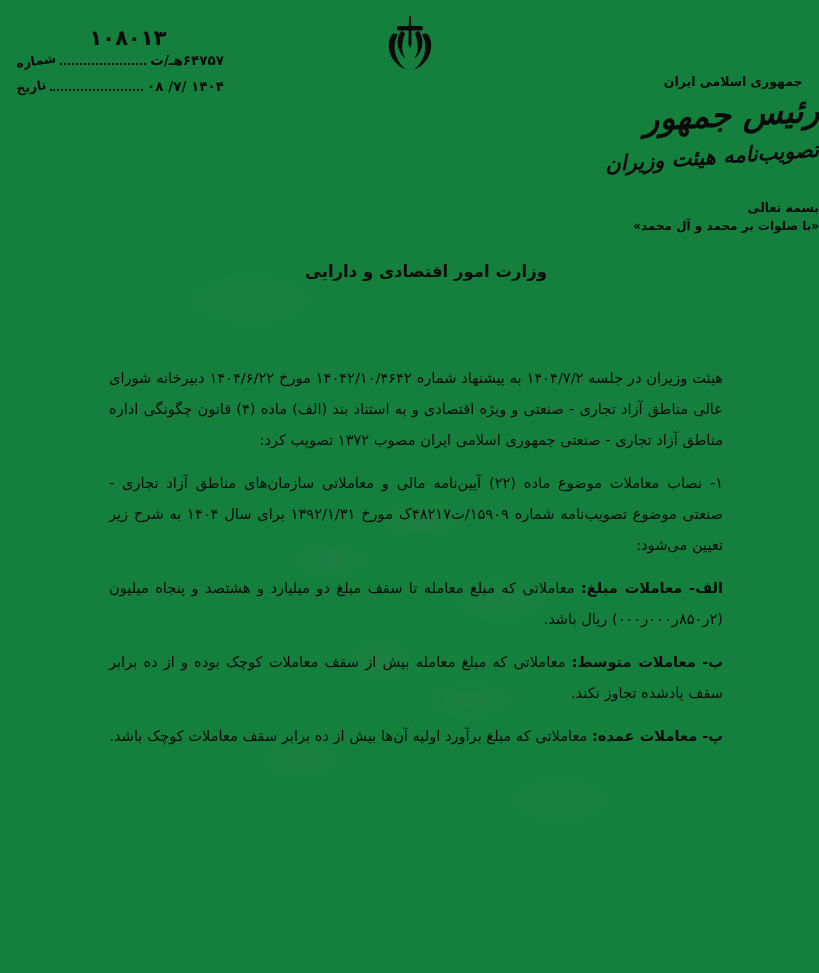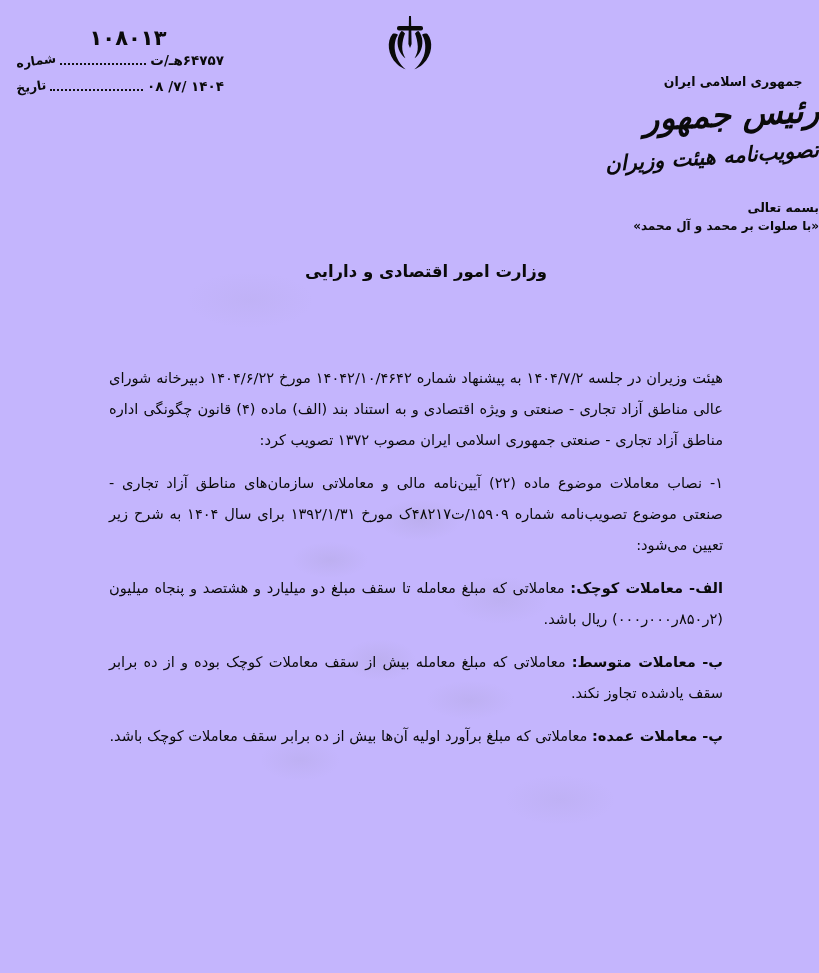--- a/index.html
+++ b/index.html
@@ -10,21 +10,21 @@
   }
   body {
     font-family: "DejaVu Sans", "Liberation Sans", sans-serif;
     color: #0a0a0a;
   }
   .page {
     position: relative;
     width: 819px;
     height: 973px;
     margin: 0 auto;
-    background: #c4b5fd;
+    background: #15803d;
     overflow: hidden;
   }
   
   .scan-noise {
     position: absolute;
     inset: 0;
     pointer-events: none;
     background:
       radial-gradient(ellipse 60px 30px at 420px 520px, rgba(120,120,118,.10), rgba(0,0,0,0) 70%),
       radial-gradient(ellipse 55px 26px at 330px 560px, rgba(120,120,118,.09), rgba(0,0,0,0) 70%),
@@ -222,19 +222,19 @@
       <div class="salavat">«با صلوات بر محمد و آل محمد»</div>
     </div>
 
     <div class="addressee">
       <div class="line1">وزارت امور اقتصادی و دارایی</div>
     </div>
 
     <div class="body-text">
       <p>هیئت وزیران در جلسه ۱۴۰۴/۷/۲ به پیشنهاد شماره ۱۴۰۴۲/۱۰/۴۶۴۲ مورخ ۱۴۰۴/۶/۲۲ دبیرخانه شورای عالی مناطق آزاد تجاری - صنعتی و ویژه اقتصادی و به استناد بند (الف) ماده (۴) قانون چگونگی اداره مناطق آزاد تجاری - صنعتی جمهوری اسلامی ایران مصوب ۱۳۷۲ تصویب کرد:</p>
       <p>۱- نصاب معاملات موضوع ماده (۲۲) آیین‌نامه مالی و معاملاتی سازمان‌های مناطق آزاد تجاری - صنعتی موضوع تصویب‌نامه شماره ۱۵۹۰۹/ت۴۸۲۱۷ک مورخ ۱۳۹۲/۱/۳۱ برای سال ۱۴۰۴ به شرح زیر تعیین می‌شود:</p>
-      <p><b>الف- معاملات کوچک:</b> <span>معاملاتی که مبلغ معامله تا سقف مبلغ دو میلیارد و هشتصد و پنجاه میلیون (۲ر۸۵۰ر۰۰۰ر۰۰۰) ریال باشد.</span></p>
+      <p><b>الف- معاملات مبلغ:</b> <span>معاملاتی که مبلغ معامله تا سقف مبلغ دو میلیارد و هشتصد و پنجاه میلیون (۲ر۸۵۰ر۰۰۰ر۰۰۰) ریال باشد.</span></p>
       <p><b>ب- معاملات متوسط:</b> <span>معاملاتی که مبلغ معامله بیش از سقف معاملات کوچک بوده و از ده برابر سقف یادشده تجاوز نکند.</span></p>
       <p><b>پ- معاملات عمده:</b> <span>معاملاتی که مبلغ برآورد اولیه آن‌ها بیش از ده برابر سقف معاملات کوچک باشد.</span></p>
     </div>
 
   </div>
 </div>
 
 </body></html>

